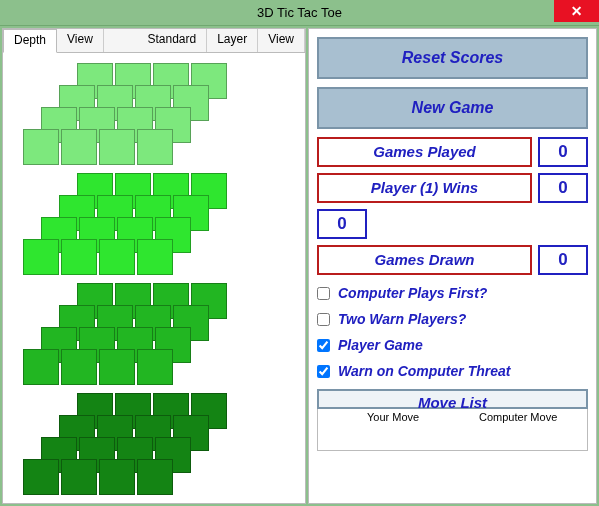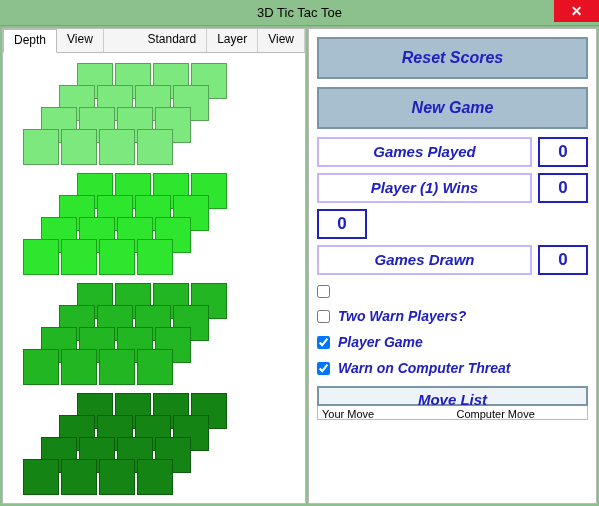--- a/index.html
+++ b/index.html
@@ -110,21 +110,21 @@
   }
 
   .score-row {
     display: flex;
     gap: 6px;
     margin-bottom: 6px;
   }
   .score-label {
     flex: 1;
     height: 30px;
-    border: 2px solid #c4b5fd;
+    border: 2px solid #b91c1c;
     color: #2020c0;
     font-family: Verdana, sans-serif;
     font-style: italic;
     font-weight: bold;
     font-size: 15px;
     text-align: center;
     line-height: 26px;
     background: #fff;
   }
   .score-val {
@@ -164,22 +164,23 @@
     font-size: 15px;
     text-align: center;
     line-height: 24px;
     margin-top: 4px;
   }
   .movelist-cols {
     display: flex;
     font-size: 11px;
     border: 1px solid #bbb;
     border-top: none;
-    height: 14px;
-    background: #fff;
+    height: 42px;
+    background: #fff;
+    padding-left: 45px;
   }
   .movelist-cols div {
     flex: 1;
     padding: 2px 4px;
   }
 </style>
 </head>
 <body>
 
 <div class="titlebar">
@@ -291,20 +292,21 @@
     <div class="score-row">
       <div class="score-val">0</div>
     </div>
     <div class="score-row">
       <div class="score-label">Games Drawn</div>
       <div class="score-val">0</div>
     </div>
 
     <label class="check-row">
       <input type="checkbox" style="">
+      <span>Computer Plays First?</span>
     </label>
     <label class="check-row">
       <input type="checkbox" style="">
       <span>Two Warn Players?</span>
     </label>
     <label class="check-row">
       <input type="checkbox" checked="" style="">
       <span>Player Game</span>
     </label>
     <label class="check-row">

